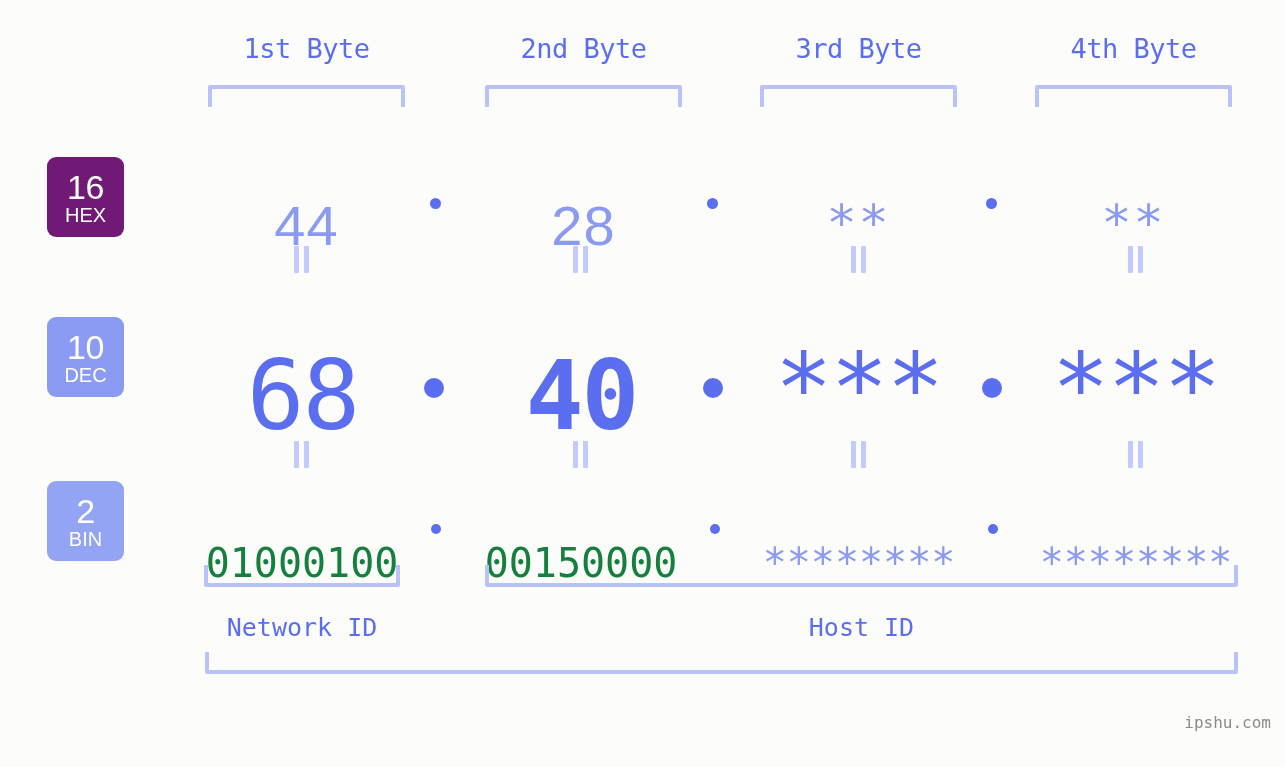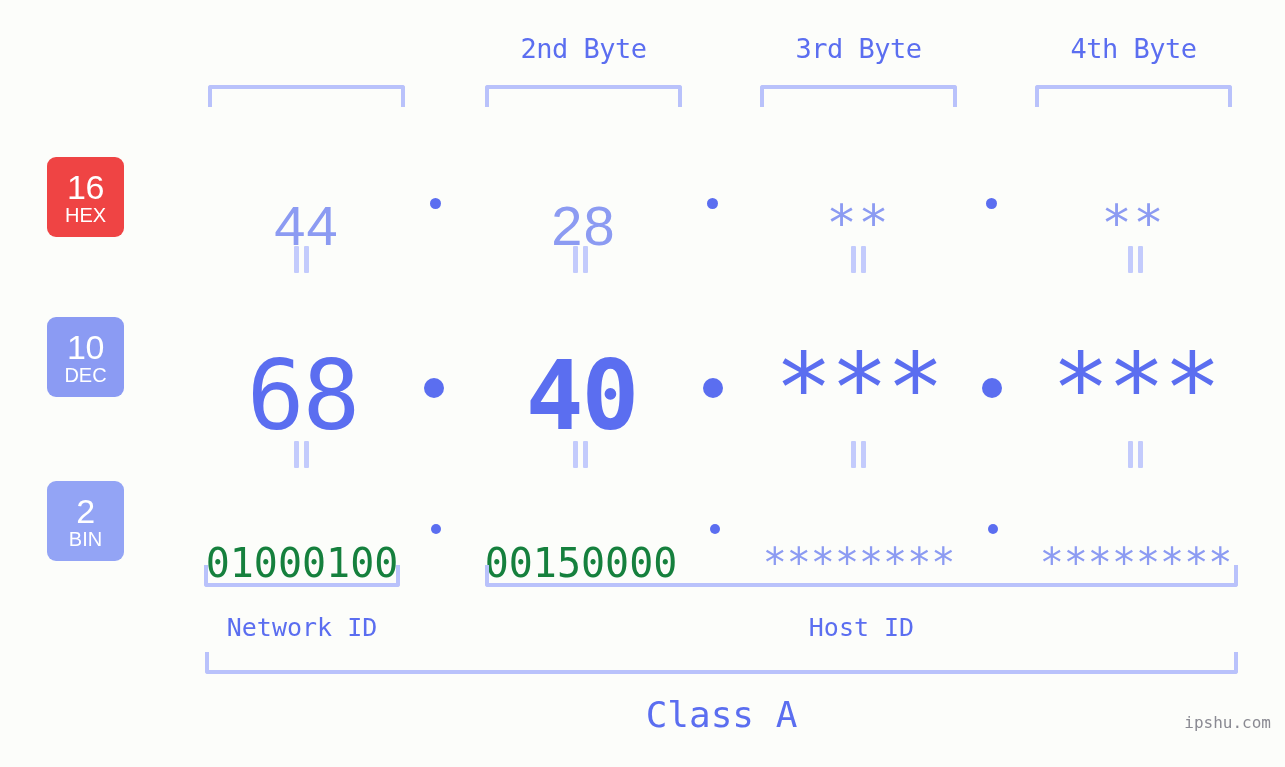--- a/index.html
+++ b/index.html
@@ -190,30 +190,31 @@
     font-size: 16px;
     color: #8a8a92;
     letter-spacing: 0px;
   }
 </style>
 </head>
 <body>
 
 <div id="stage">
 
+  <div class="byte-header" style="left:208px; width:197px;">1st Byte</div>
   <div class="byte-header" style="left:485px; width:197px;">2nd Byte</div>
   <div class="byte-header" style="left:760px; width:197px;">3rd Byte</div>
   <div class="byte-header" style="left:1035px; width:197px;">4th Byte</div>
 
   <div class="bracket-top" style="left:208px; top:85px;  width:197px;"></div>
   <div class="bracket-top" style="left:485px; top:85px;  width:197px;"></div>
   <div class="bracket-top" style="left:760px; top:85px;  width:197px;"></div>
   <div class="bracket-top" style="left:1035px; top:85px; width:197px;"></div>
 
-  <div class="badge" style="top:157px; background:#ef4444;">
+  <div class="badge" style="top:157px; background:#701a75;">
     <span class="badge-num">16</span>
     <span class="badge-lbl">HEX</span>
   </div>
   <div class="badge" style="top:317px; background:#8b9bf3;">
     <span class="badge-num">10</span>
     <span class="badge-lbl">DEC</span>
   </div>
   <div class="badge" style="top:481px; background:#93a4f5;">
     <span class="badge-num">2</span>
     <span class="badge-lbl">BIN</span>
@@ -280,17 +281,16 @@
   <div class="dot dot-bin" style="left:710px; top:524px;"></div>
   <div class="dot dot-bin" style="left:988px; top:524px;"></div>
 
   <div class="bracket-bottom" style="left:204px; top:565px; width:196px;"></div>
   <div class="bracket-bottom" style="left:485px; top:565px; width:753px;"></div>
 
   <div class="seg-label" style="left:485px; top:615px; width:753px;">Host ID</div>
   <div class="seg-label" style="left:204px; top:615px; width:196px;">Network ID</div>
 
   <div class="bracket-bottom" style="left:205px; top:652px; width:1033px;"></div>
-  <div class="class-label" style="left:205px; top:697px; width:1033px;">Class A</div>
 
   <div class="watermark">ipshu.com</div>
 
 </div>
 
 </body></html>

